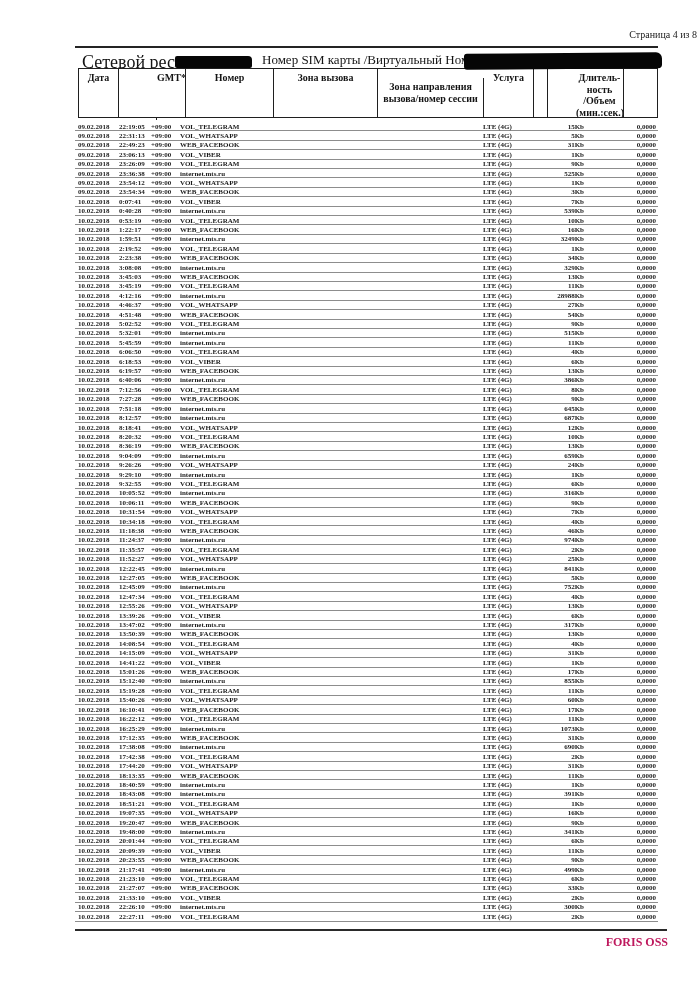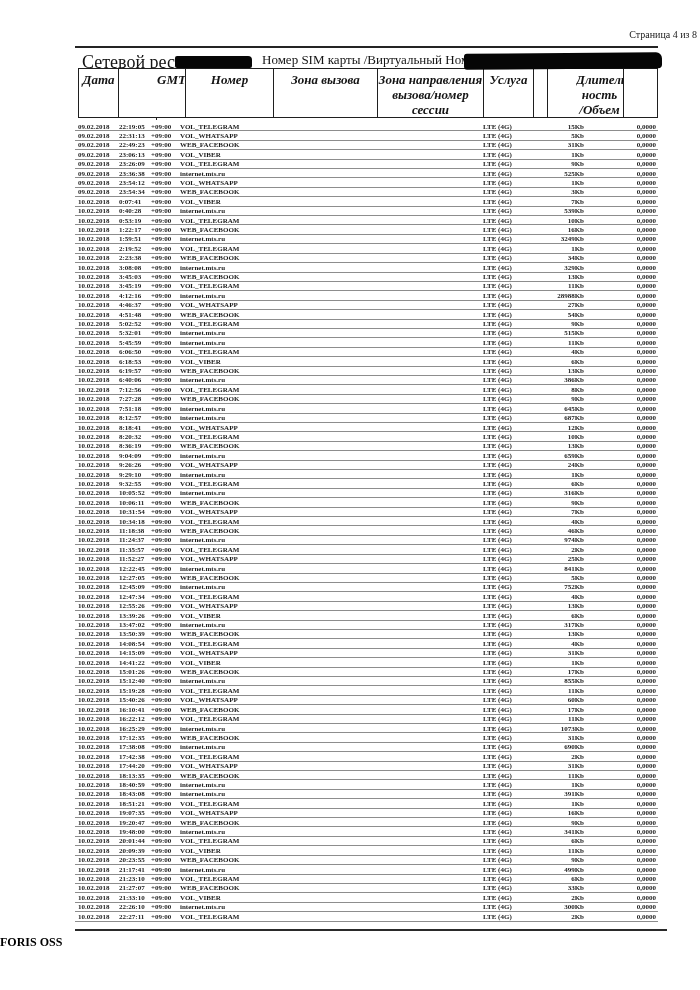--- a/index.html
+++ b/index.html
@@ -17,29 +17,29 @@
   .sim-label { position:absolute; left:262px; top:52px; font-size:13px; }
   .bar2 { position:absolute; left:464px; top:53px; width:198px; height:16px; background:#060606;
           border-radius:3px 6px 4px 3px; transform:rotate(-0.5deg); z-index:3; }
 
   .thead {
     position:absolute; left:78px; top:68px; width:580px; height:50px;
     border:1.5px solid #1f1f1f; box-sizing:border-box; display:flex; background:#fff;
   }
   .th {
     flex:0 0 auto; box-sizing:border-box; border-right:1px solid #1f1f1f;
-    font-weight:bold; font-size:13px; line-height:1.16; text-align:center;
-    padding-top:3px; white-space:pre-line; overflow:hidden;font-style:italic;
+    font-weight:bold; font-size:10px; line-height:1.16; text-align:center;
+    padding-top:3px; white-space:pre-line; overflow:hidden;
   }
   .th-date   { width:40px; }
   .th-time   { width:38px;margin-top:48px; }
   .th-gmt    { width:29px; }
   .th-num    { width:88px; }
   .th-zone   { width:104px; }
-  .th-dir    { width:106px; }
+  .th-dir    { width:106px;margin-top:9px; }
   .th-svc    { width:50px; }
   .th-spacer { width:14px; }
   .th-dur    { width:48px;margin-left:28px; }
   .th-cost   { flex:1 1 auto; border-right:none; }
 
   .tbody { position:absolute; left:75px; top:122px; width:583px; }
   .trow {
     position:relative; height:9.41px; box-sizing:border-box;
     border-bottom:1px solid #8d8d8d;
     font-size:7px; font-weight:bold; line-height:8.2px; color:#1c1c1c;
@@ -47,21 +47,21 @@
   .cell { position:absolute; top:0.5px; white-space:nowrap; }
   .c-date { left:3px; }
   .c-time { left:44px; }
   .c-gmt  { left:76px; }
   .c-num  { left:105px; }
   .c-svc  { left:408px; }
   .c-vol  { left:430px; width:79px; text-align:right; }
   .c-cost { left:515px; width:66px; text-align:right; }
 
   .bot-rule { position:absolute; left:75px; top:929px; width:592px; height:2px; background:#2a2a2a; }
-  .brand { position:absolute; top:935px; left:0; width:668px; font-weight:bold; font-size:12px; color:#000000; }
+  .brand { position:absolute; top:935px; left:0; width:668px; text-align:right; font-weight:bold; font-size:12px; color:#be185d; }
 </style>
 </head>
 <body>
 
 <div class="page">
 
   <div class="page-indicator">Страница 4 из 8</div>
   <div class="top-rule"></div>
 
   <div class="res-label">Сетевой ресурс</div>

